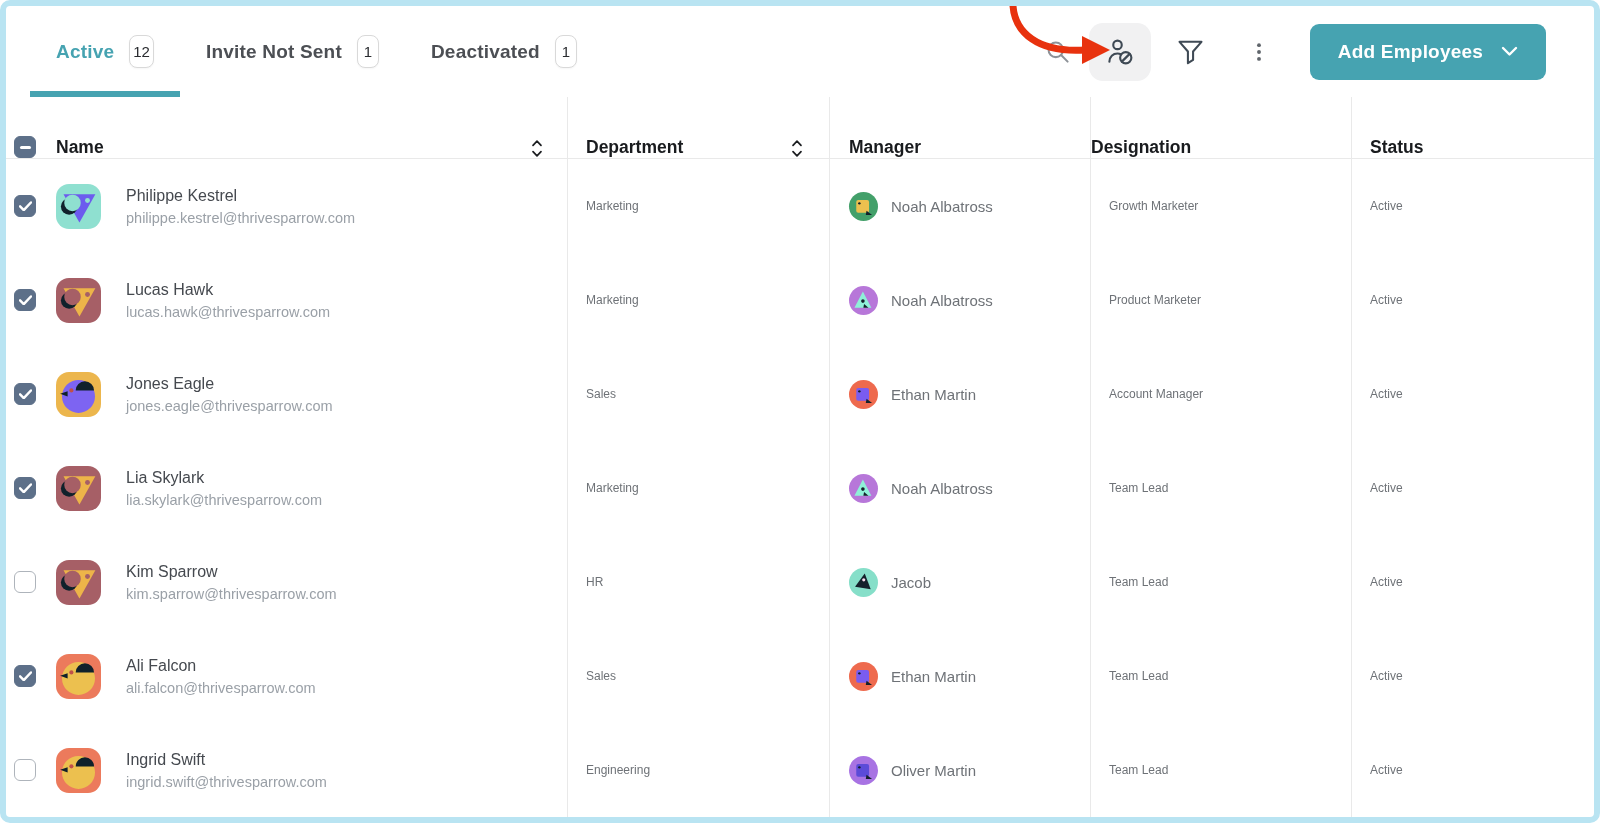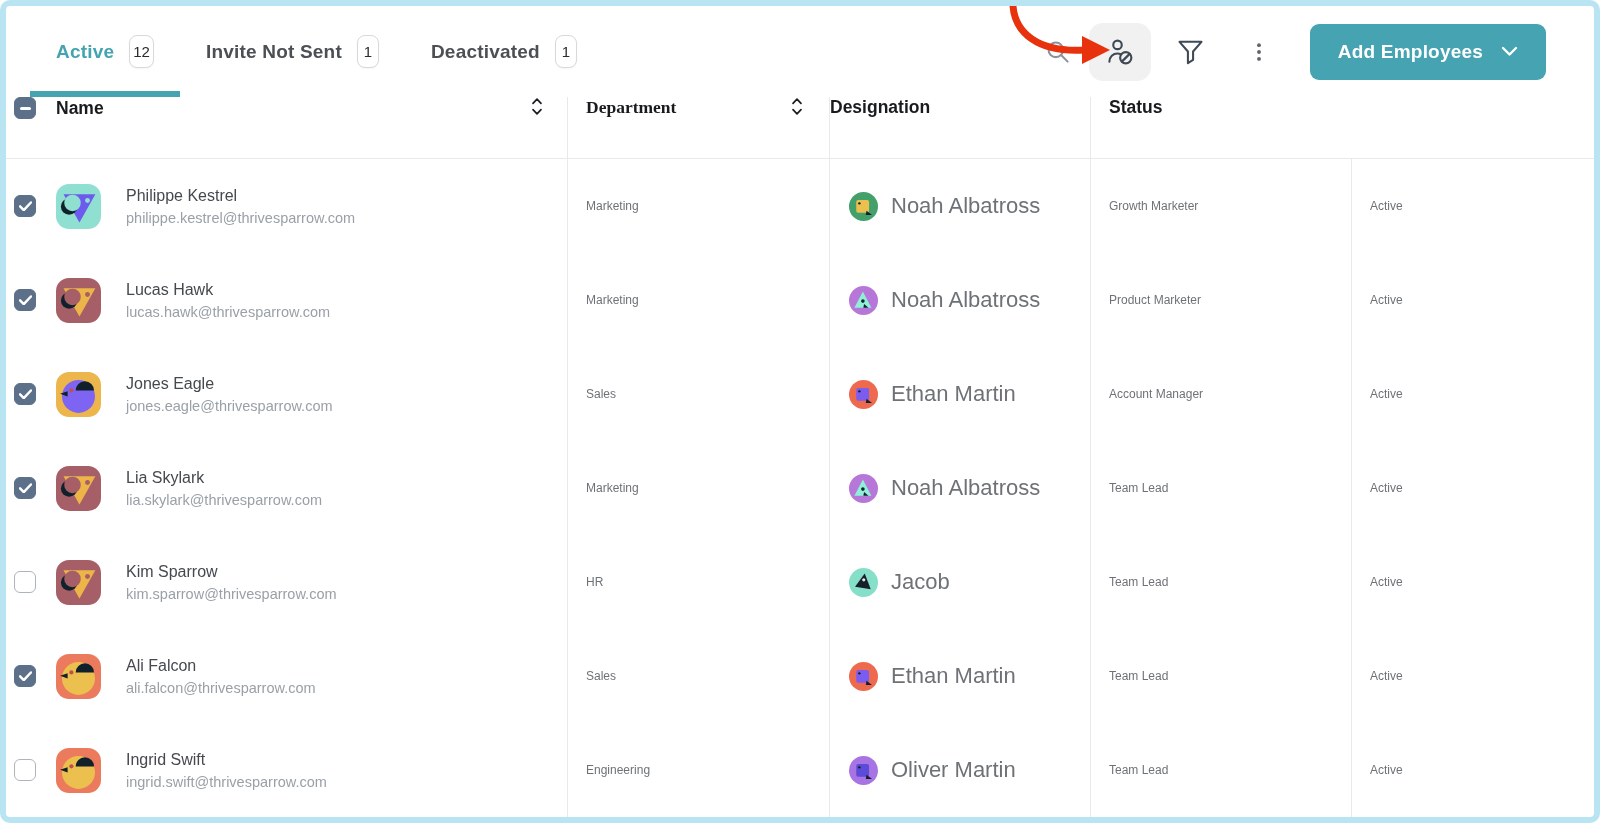--- a/index.html
+++ b/index.html
@@ -45,25 +45,25 @@
   .add-btn{
     height:56px;padding:0 28px;background:var(--accent);border:none;border-radius:9px;
     color:#fff;font-size:19px;font-weight:700;display:flex;align-items:center;gap:18px;
     cursor:pointer;font-family:inherit;letter-spacing:.2px;text-align:center;
   }
   .annotation-arrow{position:absolute;left:985px;top:0;pointer-events:none;z-index:5;}
 
   
   .grid-cols{display:grid;grid-template-columns:561px 262px 261px 261px 1fr;}
   .thead{height:62px;border-bottom:1px solid var(--table-line);}
-  .th{display:flex;align-items:flex-start;font-size:17.5px;font-weight:600;color:var(--text-dark);height:100%;}
+  .th{display:flex;align-items:flex-end;font-size:17.5px;font-weight:600;color:var(--text-dark);height:100%;}
   .th:not(:first-child){border-left:1px solid var(--table-line);}
   .th-name{padding:0 24px 0 8px;justify-content:space-between;}
   .th-name .left-group{display:flex;align-items:center;gap:20px;}
-  .th-dept{padding:0 26px 0 18px;justify-content:space-between;font-family:Liberation Serif, serif;}
+  .th-dept{padding:0 26px 0 18px;justify-content:space-between;}
   .th-mgr{padding-left:19px;}
   .th-desig{}
   .th-status{padding-left:18px;}
   .sort-icon{cursor:pointer;display:flex;}
 
   .trow{height:94px;}
   .trow .cell{display:flex;align-items:center;height:100%;}
   .trow .cell:not(:first-child){border-left:1px solid var(--table-line);}
   .name-cell{padding-left:8px;}
   .checkbox{
@@ -77,21 +77,21 @@
   .avatar{
     width:45px;height:45px;border-radius:13px;display:flex;align-items:center;justify-content:center;
     margin:0 25px 0 20px;flex:0 0 auto;overflow:hidden;
   }
   .avatar svg{width:45px;height:45px;}
   .nm{display:flex;flex-direction:column;gap:5px;}
   .ename{font-size:16px;color:var(--name-color);}
   .eemail{font-size:14.5px;color:var(--email-color);}
   .dept-cell,.desig-cell,.status-cell{font-size:12px;color:var(--text-gray);}
   .dept-cell{padding-left:18px;}
-  .mgr-cell{padding-left:19px;gap:13px;font-size:22px;color:var(--text-gray);}
+  .mgr-cell{padding-left:19px;gap:13px;font-size:15px;color:var(--text-gray);}
   .mgr-avatar{width:29px;height:29px;border-radius:50%;overflow:hidden;display:flex;flex:0 0 auto;}
   .mgr-avatar svg{width:29px;height:29px;}
   .desig-cell{padding-left:18px;}
   .status-cell{padding-left:18px;}
 </style>
 </head>
 <body>
 
 <div class="frame">
 
@@ -181,20 +181,23 @@
     </div>
     <div class="th th-dept">
       <span>Department</span>
       <span class="sort-icon">
         <svg width="12" height="19" viewBox="0 0 12 19" fill="none" stroke="#1b1d20" stroke-width="1.7" stroke-linecap="round" stroke-linejoin="round">
           <path d="M2 6.4 L6 2.2 L10 6.4"></path>
             <path d="M2 12.6 L6 16.8 L10 12.6"></path>
         </svg>
       </span>
     </div>
+    <div class="th th-mgr">
+      <span>Manager</span>
+    </div>
     <div class="th th-desig">
       <span>Designation</span>
     </div>
     <div class="th th-status">
       <span>Status</span>
     </div>
   </div>
 
   <div id="tbody">
   <div class="trow grid-cols">

